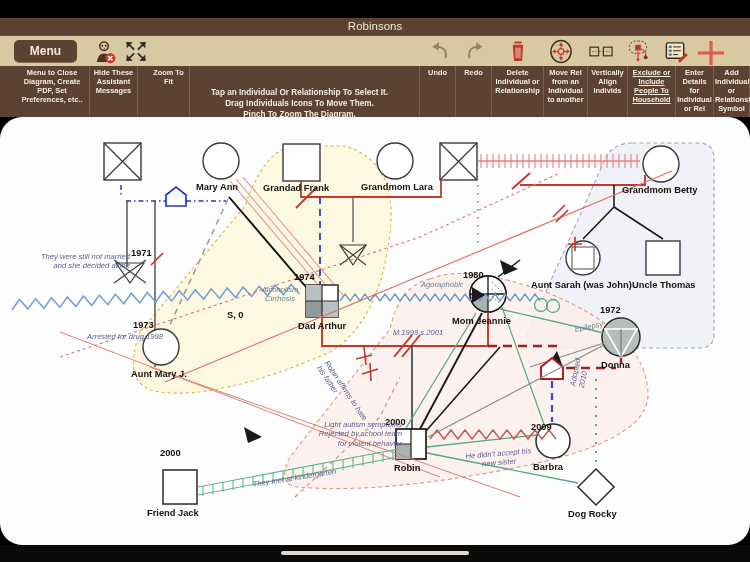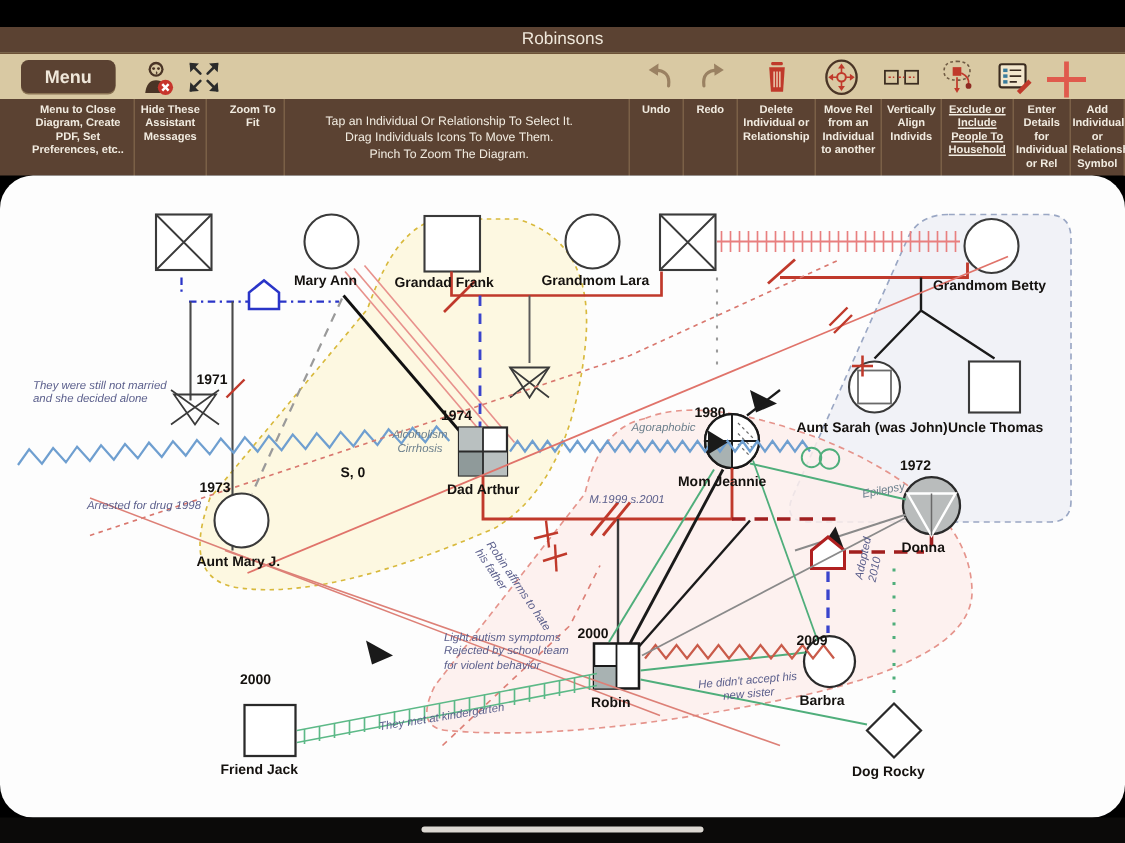--- a/index.html
+++ b/index.html
@@ -30,34 +30,34 @@
      text-align:center; line-height:22px; box-shadow:0 1px 0 #8a7354; }
   .tb-icon { position:absolute; top:3px; width:26px; height:25px; }
   .tb-plus { position:absolute; top:2px; }
 
   
   .labelstrip { position:absolute; left:0; top:66px; width:750px; height:51px;
      background:#5b4232; }
   .lcell { position:absolute; top:0; height:51px; color:#f2ece1; font-size:7.4px;
      text-align:center; line-height:8.9px; padding:3px 1px 0 1px;
      border-right:1px solid #7b6047; font-weight:bold; }
-  .lcell.hint { font-size:8.2px; line-height:11px; font-weight:normal; padding-top:9px; }
+  .lcell.hint { font-size:8.2px; line-height:11px; font-weight:bold; padding-top:21px; }
 
   
   .canvas { position:absolute; left:0; top:117px; width:750px; height:428px;
      background:#fdfdfd; overflow:hidden;border-radius:22px; }
   svg.diag { position:absolute; left:0; top:0; width:750px; height:428px; }
 
   .nm { position:absolute; font-size:9.3px; font-weight:bold; color:#15120f;
      white-space:nowrap; }
   .yr { position:absolute; font-size:9.3px; font-weight:bold; color:#15120f; }
   .note { position:absolute; font-size:7.6px; font-style:italic; color:#5b5f8c;
      white-space:nowrap; line-height:9.4px; }
   .note.ctr { text-align:center; }
-  .note.rt { }
+  .note.rt { text-align:right; }
   .note.teal { color:#6b7f8c; }
 
   
   .botbar { position:absolute; left:0; top:545px; width:750px; height:17px; background:#0b0a09; }
   .homebar { position:absolute; left:281px; top:551px; width:188px; height:4px;
      background:#dcd8d2; border-radius:2px; }
 </style>
 </head>
 <body>
 

